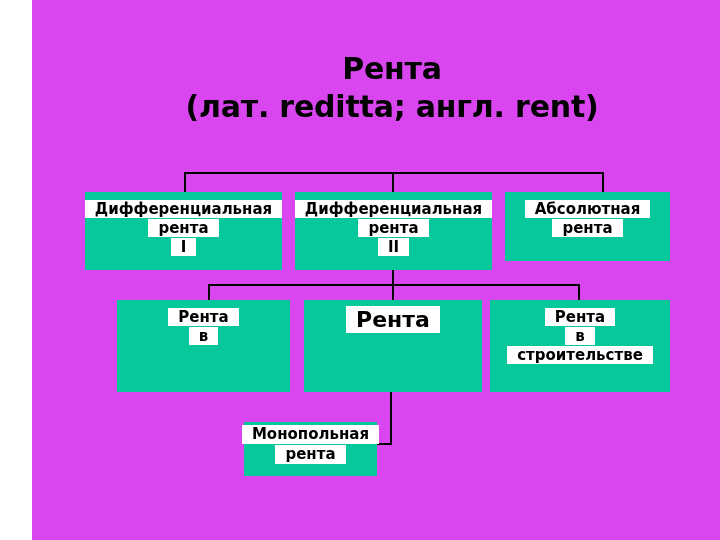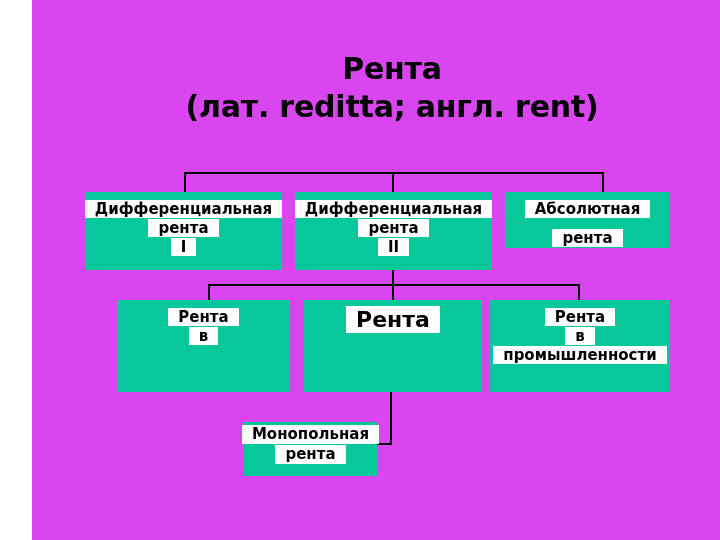--- a/index.html
+++ b/index.html
@@ -102,38 +102,38 @@
     <span class="ln">рента</span>
     <span class="ln">I</span>
   </div>
 
   <div class="box" style="left:263px; top:192px; width:197px; height:78px;">
     <span class="ln">Дифференциальная</span>
     <span class="ln">рента</span>
     <span class="ln">II</span>
   </div>
 
-  <div class="box" style="left:473px; top:192px; width:165px; height:56px;justify-content:space-between;">
+  <div class="box" style="left:473px; top:192px; width:165px; height:69px;">
     <span class="ln">Абсолютная</span>
     <span class="ln">рента</span>
   </div>
 
   <div class="box" style="left:85px; top:300px; width:173px; height:92px;">
     <span class="ln">Рента</span>
     <span class="ln">в</span>
   </div>
 
   <div class="box big" style="left:272px; top:300px; width:178px; height:92px; padding-top:6px;">
     <span class="ln">Рента</span>
   </div>
 
   <div class="box" style="left:458px; top:300px; width:180px; height:92px;">
     <span class="ln">Рента</span>
     <span class="ln">в</span>
-    <span class="ln">промышленности</span>
+    <span class="ln">строительстве</span>
   </div>
 
   <div class="box mono" style="left:212px; top:422px; width:133px; height:54px; padding-top:3px;">
     <span class="ln">Монопольная</span>
     <span class="ln">рента</span>
   </div>
 
 </div>
 
 </body></html>

